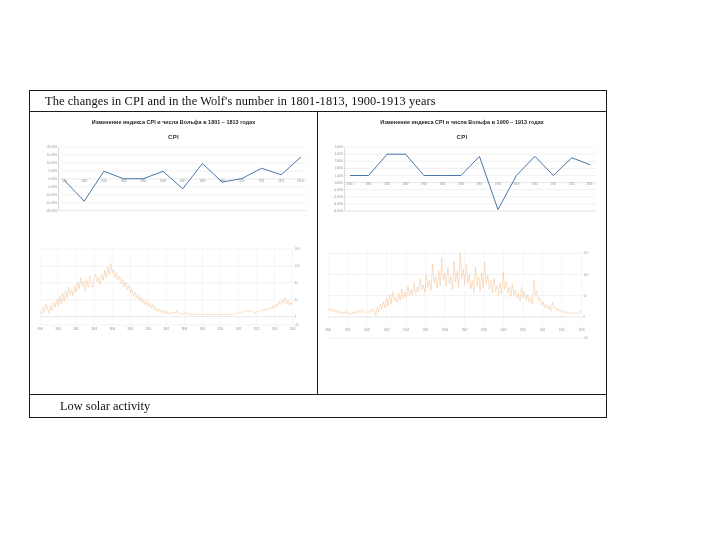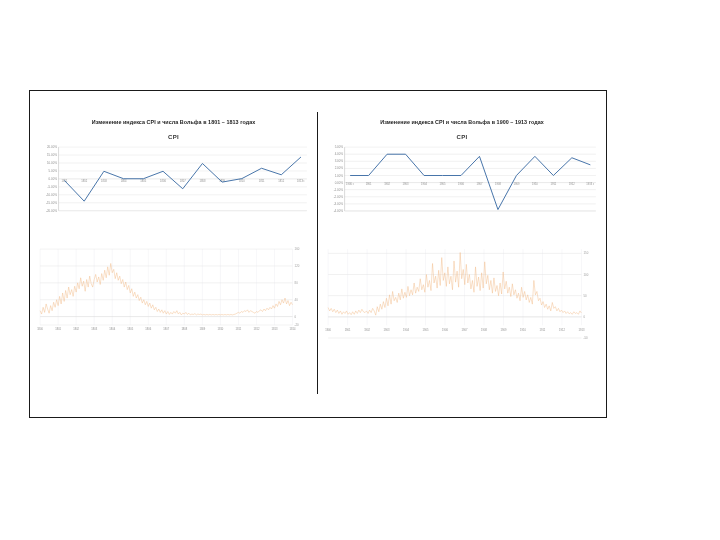--- a/index.html
+++ b/index.html
@@ -147,20 +147,23 @@
   .cpi-series  { fill: none; stroke: #4472a8; stroke-width: 0.95; stroke-linejoin: round; }
   .wolf-series { fill: none; stroke: #f0b27a; stroke-width: 0.4; stroke-linejoin: round; }
 </style>
 </head>
 <body>
 
 <div id="slide">
 
   <div class="frame">
 
+    <div class="title-band">
+      <div class="title-text">The changes in CPI and in the Wolf's number in  1801-1813, 1900-1913 years</div>
+    </div>
 
     <div class="panels">
 
       <div class="panel left">
         <div class="panel-head">
           <span>Изменение индекса CPI и числа Вольфа в 1801 – 1813 годах</span>
         </div>
 
         <div class="chart-box cpi-box">
           <div class="chart-title">CPI</div>
@@ -376,15 +379,18 @@
                 <text x="250" y="83.2" class="tickx" text-anchor="middle">1913</text>
                 <line x1="4" y1="69.77777777777777" x2="250" y2="69.77777777777777" class="gridline"></line>
                 <polyline points="4.00,60.73 5.49,64.02 6.98,61.56 8.47,64.84 9.96,62.38 11.45,65.67 12.95,63.20 14.44,66.49 15.93,64.02 17.42,67.31 18.91,64.84 20.40,66.49 21.89,64.02 23.38,67.31 24.87,65.67 26.36,67.72 27.85,64.84 29.35,67.31 30.84,64.02 32.33,66.49 33.82,63.20 35.31,65.67 36.80,62.38 38.29,64.84 39.78,65.67 41.27,64.02 42.76,66.49 44.25,63.20 45.75,65.67 47.24,61.56 48.73,64.02 50.22,68.13 51.71,59.91 53.20,64.84 54.69,57.44 56.18,62.38 57.67,54.98 59.16,60.73 60.65,51.69 62.15,59.09 63.64,48.40 65.13,57.44 66.62,45.11 68.11,54.16 69.60,50.87 71.09,55.80 72.58,46.76 74.07,53.33 75.56,42.64 77.05,51.69 78.55,45.93 80.04,50.87 81.53,40.18 83.02,49.22 84.51,43.47 86.00,48.40 87.49,36.89 88.98,46.76 90.47,41.00 91.96,45.11 93.45,32.78 94.95,43.47 96.44,38.53 97.93,45.93 99.42,28.67 100.91,41.00 102.40,34.42 103.89,44.29 105.38,17.98 106.87,36.89 108.36,30.31 109.85,41.82 111.35,24.56 112.84,39.36 114.33,12.22 115.82,34.42 117.31,27.02 118.80,40.18 120.29,21.27 121.78,37.71 123.27,30.31 124.76,43.47 126.25,15.51 127.75,36.07 129.24,25.38 130.73,41.00 132.22,7.29 133.71,32.78 135.20,23.73 136.69,38.53 138.18,18.80 139.67,36.89 141.16,28.67 142.65,42.64 144.15,34.42 145.64,45.93 147.13,21.27 148.62,40.18 150.11,31.13 151.60,44.29 153.09,27.02 154.58,41.82 156.07,16.33 157.56,37.71 159.05,29.49 160.55,43.47 162.04,34.42 163.53,46.76 165.02,31.96 166.51,45.11 168.00,39.36 169.49,49.22 170.98,36.89 172.47,47.58 173.96,26.20 175.45,42.64 176.95,35.24 178.44,46.76 179.93,41.00 181.42,50.04 182.91,37.71 184.40,48.40 185.89,43.47 187.38,51.69 188.87,46.76 190.36,54.16 191.85,41.00 193.35,50.87 194.84,45.11 196.33,53.33 197.82,48.40 199.31,55.80 200.80,50.87 202.29,57.44 203.78,34.42 205.27,48.40 206.76,45.11 208.25,54.16 209.75,51.69 211.24,58.27 212.73,54.98 214.22,60.73 215.71,57.44 217.20,62.38 218.69,59.09 220.18,64.02 221.67,55.80 223.16,61.56 224.65,59.91 226.15,64.02 227.64,61.56 229.13,64.84 230.62,63.20 232.11,65.67 233.60,64.02 235.09,66.49 236.58,64.84 238.07,66.90 239.56,65.67 241.05,67.31 242.55,64.84 244.04,66.49 245.53,65.67 247.02,67.31 248.51,64.02 250.00,66.08" class="wolf-series"></polyline>
               </svg>
           </div>
         </div>
       </div>
 
     </div>
 
+    <div class="footer-band">
+      <div class="footer-text">Low solar activity</div>
+    </div>
 
   </div>
 </div>
 
 </body></html>

